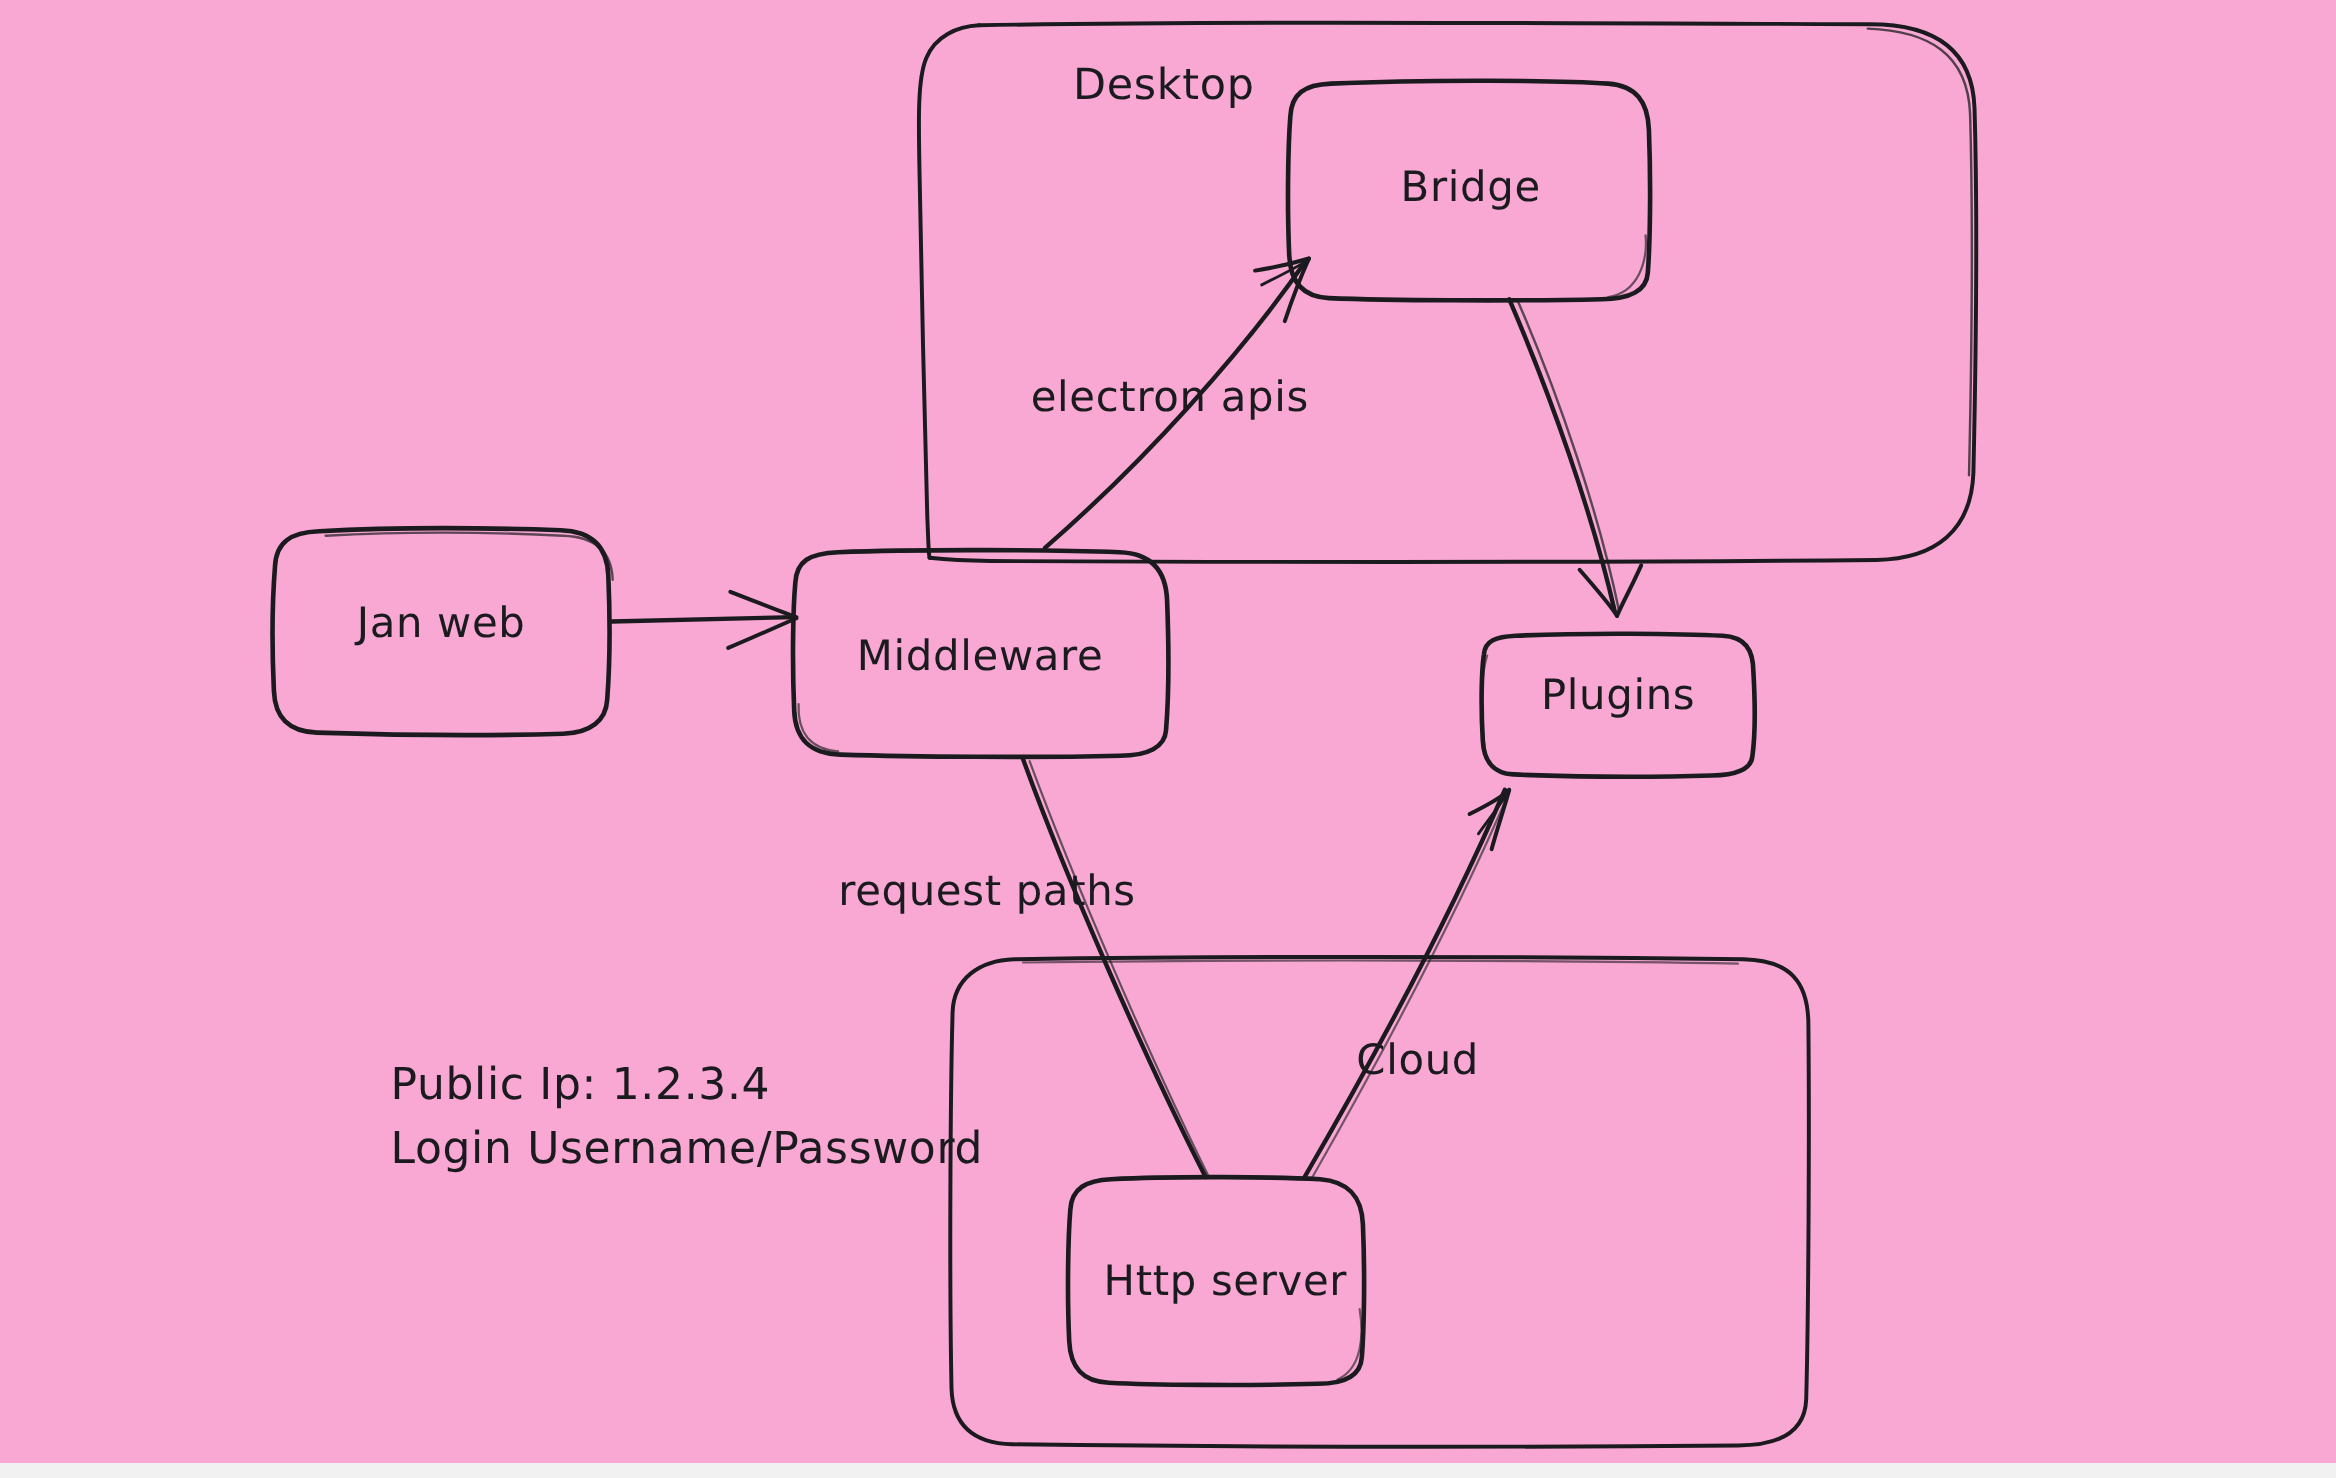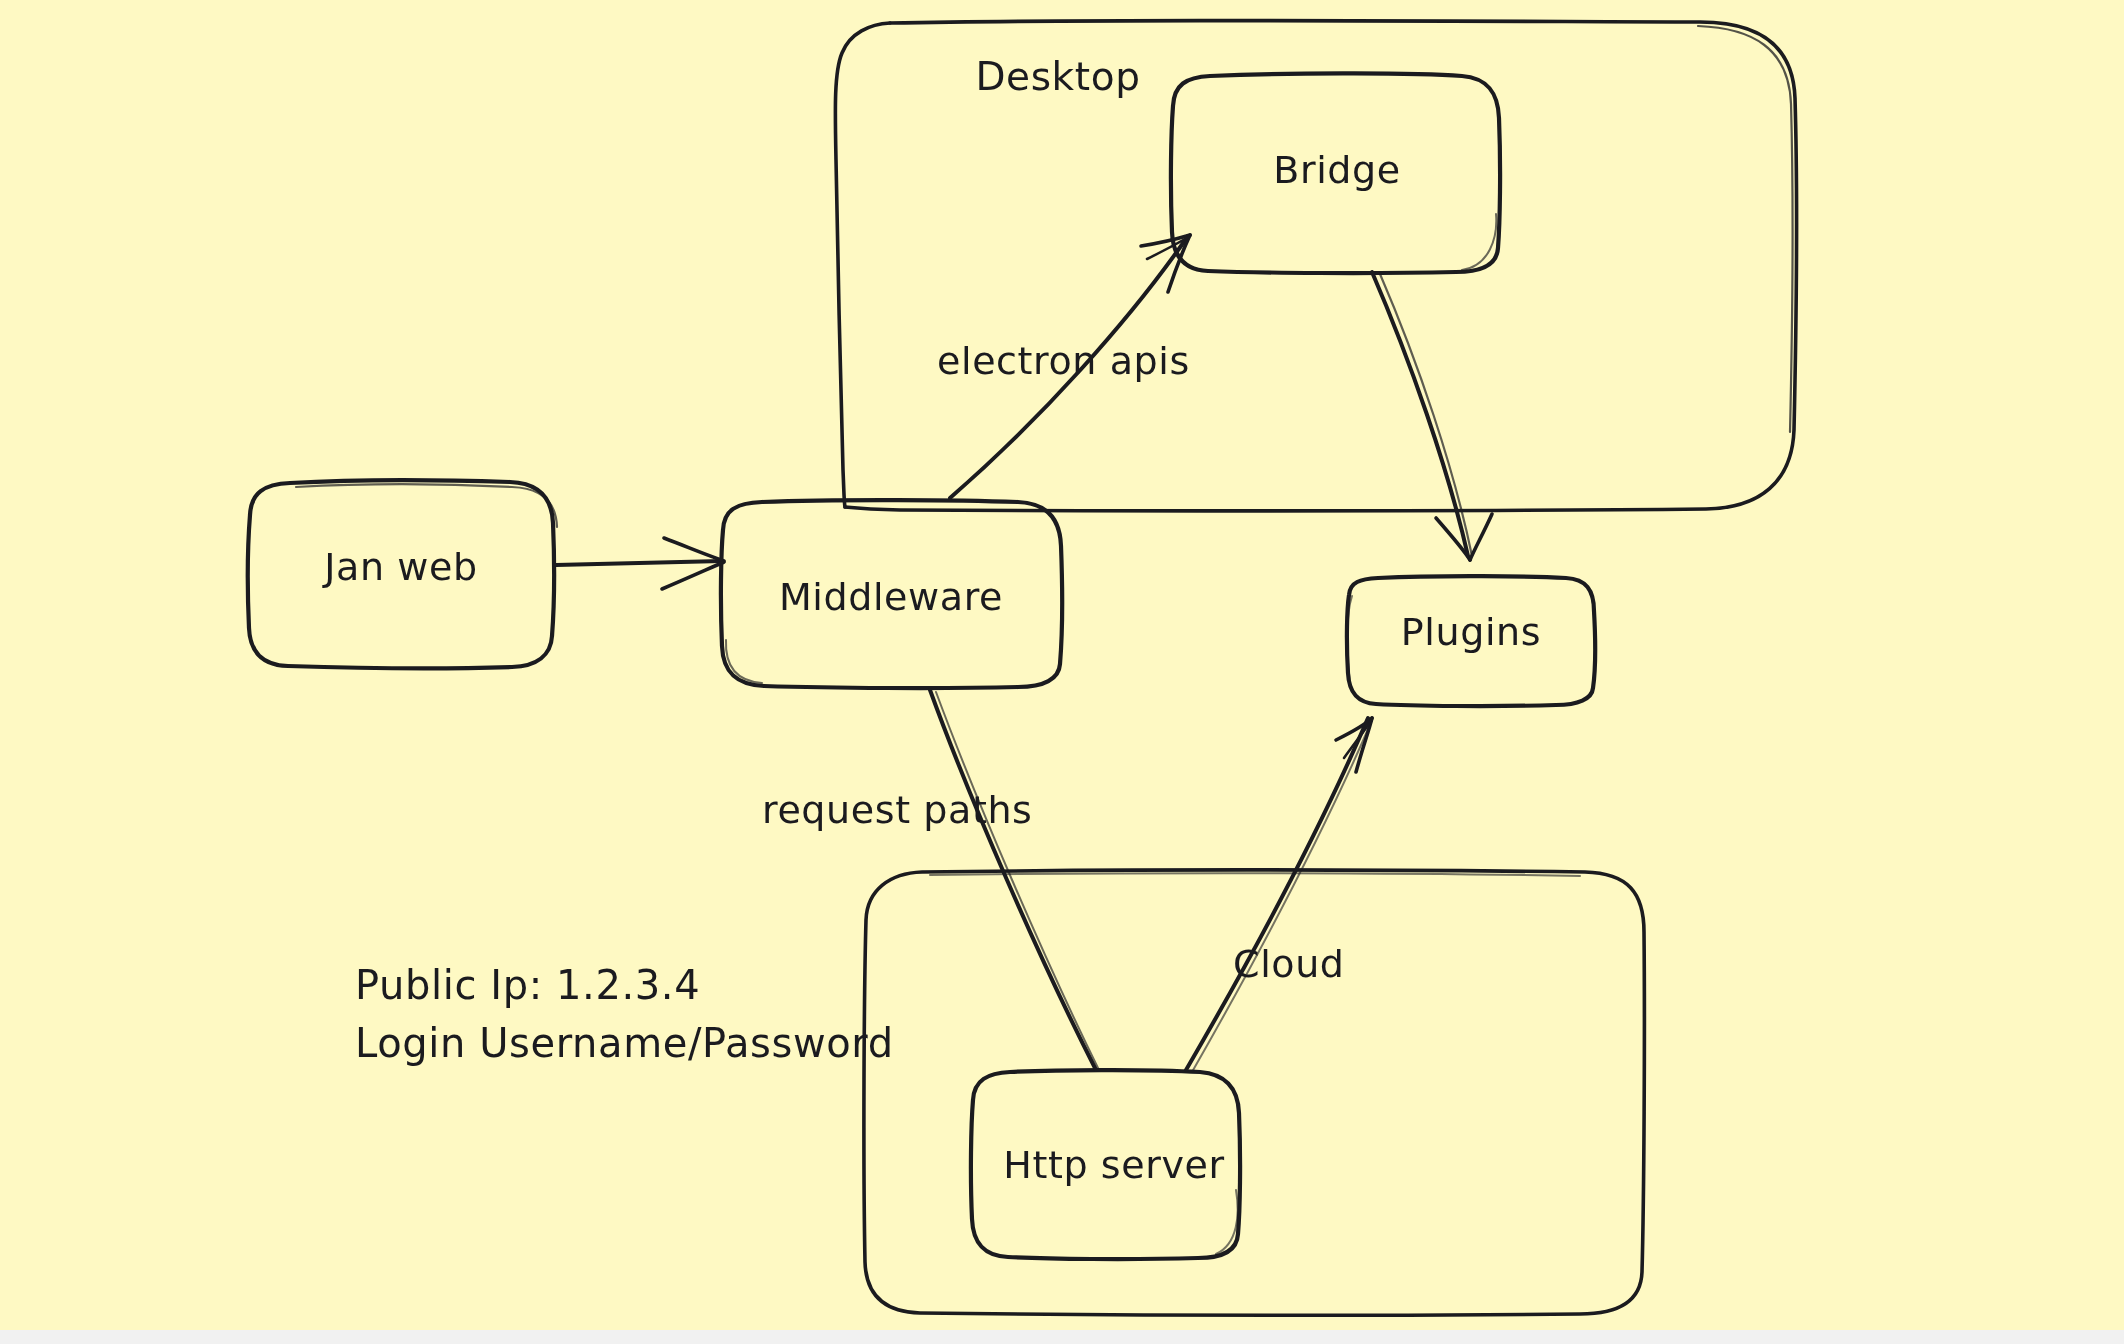--- a/index.html
+++ b/index.html
@@ -8,21 +8,21 @@
     padding: 0;
     background: #ffffff;
   }
   body {
     font-family: "DejaVu Sans", sans-serif;
   }
   #canvas-wrap {
     position: relative;
     width: 2124px;
     height: 1344px;
-    background: #fef9c3;
+    background: #f9a8d4;
     overflow: hidden;
   }
   #diagram-svg {
     position: absolute;
     left: 0;
     top: 0;
     width: 2124px;
     height: 1344px;
     display: block;
   }

